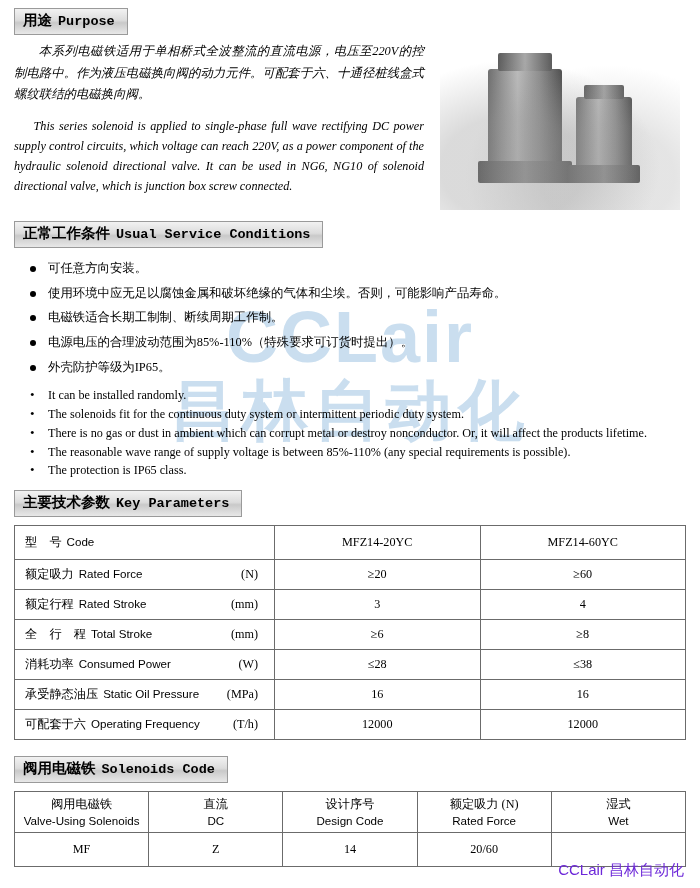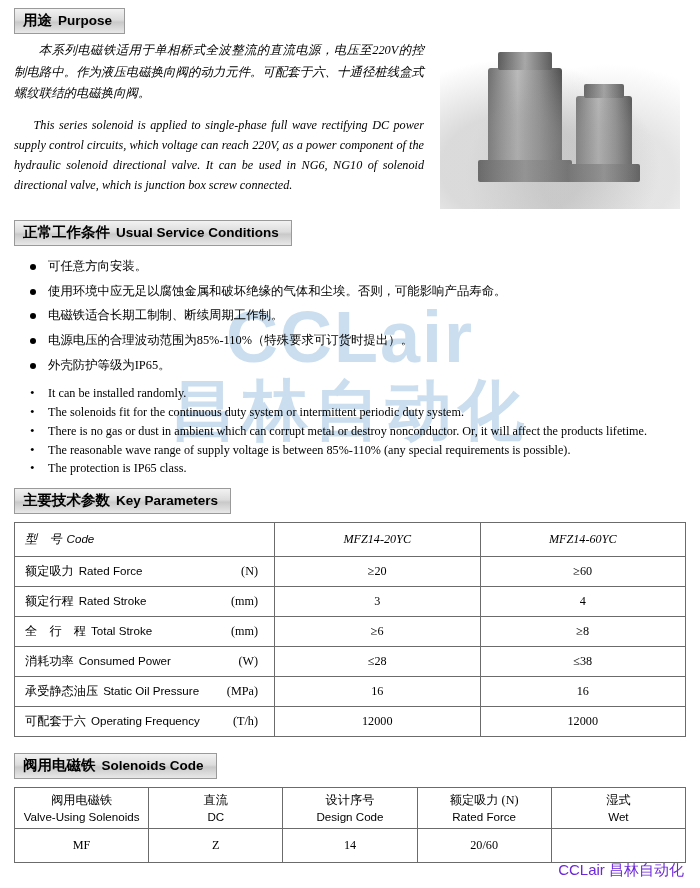--- a/index.html
+++ b/index.html
@@ -39,21 +39,21 @@
     display: inline-block;
     background: linear-gradient(to bottom, #f2f2f2 0%, #dcdcdc 45%, #c9c9c9 55%, #e8e8e8 100%);
     border: 1px solid #9a9a9a;
     padding: 2px 12px 3px 8px;
     font-size: 14.5px;
     font-weight: bold;
     white-space: nowrap;
     line-height: 1.25;
   }
   .sec-head .cn { font-family: "Liberation Serif", serif; }
-  .sec-head .en { font-family: Liberation Sans, sans-serif; font-size: 13.5px; margin-left: 6px; }
+  .sec-head .en { font-family: Liberation Mono, monospace; font-size: 13.5px; margin-left: 6px; }
 
   
   .purpose-wrap { position: relative; margin-top: 6px; min-height: 170px; font-style: italic; }
   .purpose-text { width: 410px; }
   .p-cn {
     font-size: 12.4px;
     line-height: 1.75;
     text-align: justify;
     text-indent: 2em;
     margin: 0 0 10px 0;
@@ -134,21 +134,21 @@
     height: 30px;
     font-weight: normal;
   }
   .param-tbl td.lbl-cell { width: 260px; padding: 0; }
   .lbl-inner { display: flex; align-items: center; justify-content: space-between; }
   .lbl-inner .txt { padding-left: 10px; white-space: nowrap; }
   .lbl-inner .un { padding-right: 16px; }
   .cn-t { font-family: "Liberation Serif", serif; }
   .en-t { font-family: "Liberation Sans", sans-serif; font-size: 11.6px; margin-left: 5px; }
 
-  .hdr-row td { height: 34px; font-style: italic; }
+  .hdr-row td { height: 34px; }
 
   .purchase-tbl td { height: 34px; }
   .purchase-tbl .two-line { line-height: 1.35; }
   .purchase-tbl .en-t { display: block; margin-left: 0; }
 
   .footer-brand {
     position: absolute;
     right: 16px;
     bottom: 8px;
     font-family: "Liberation Sans", sans-serif;

